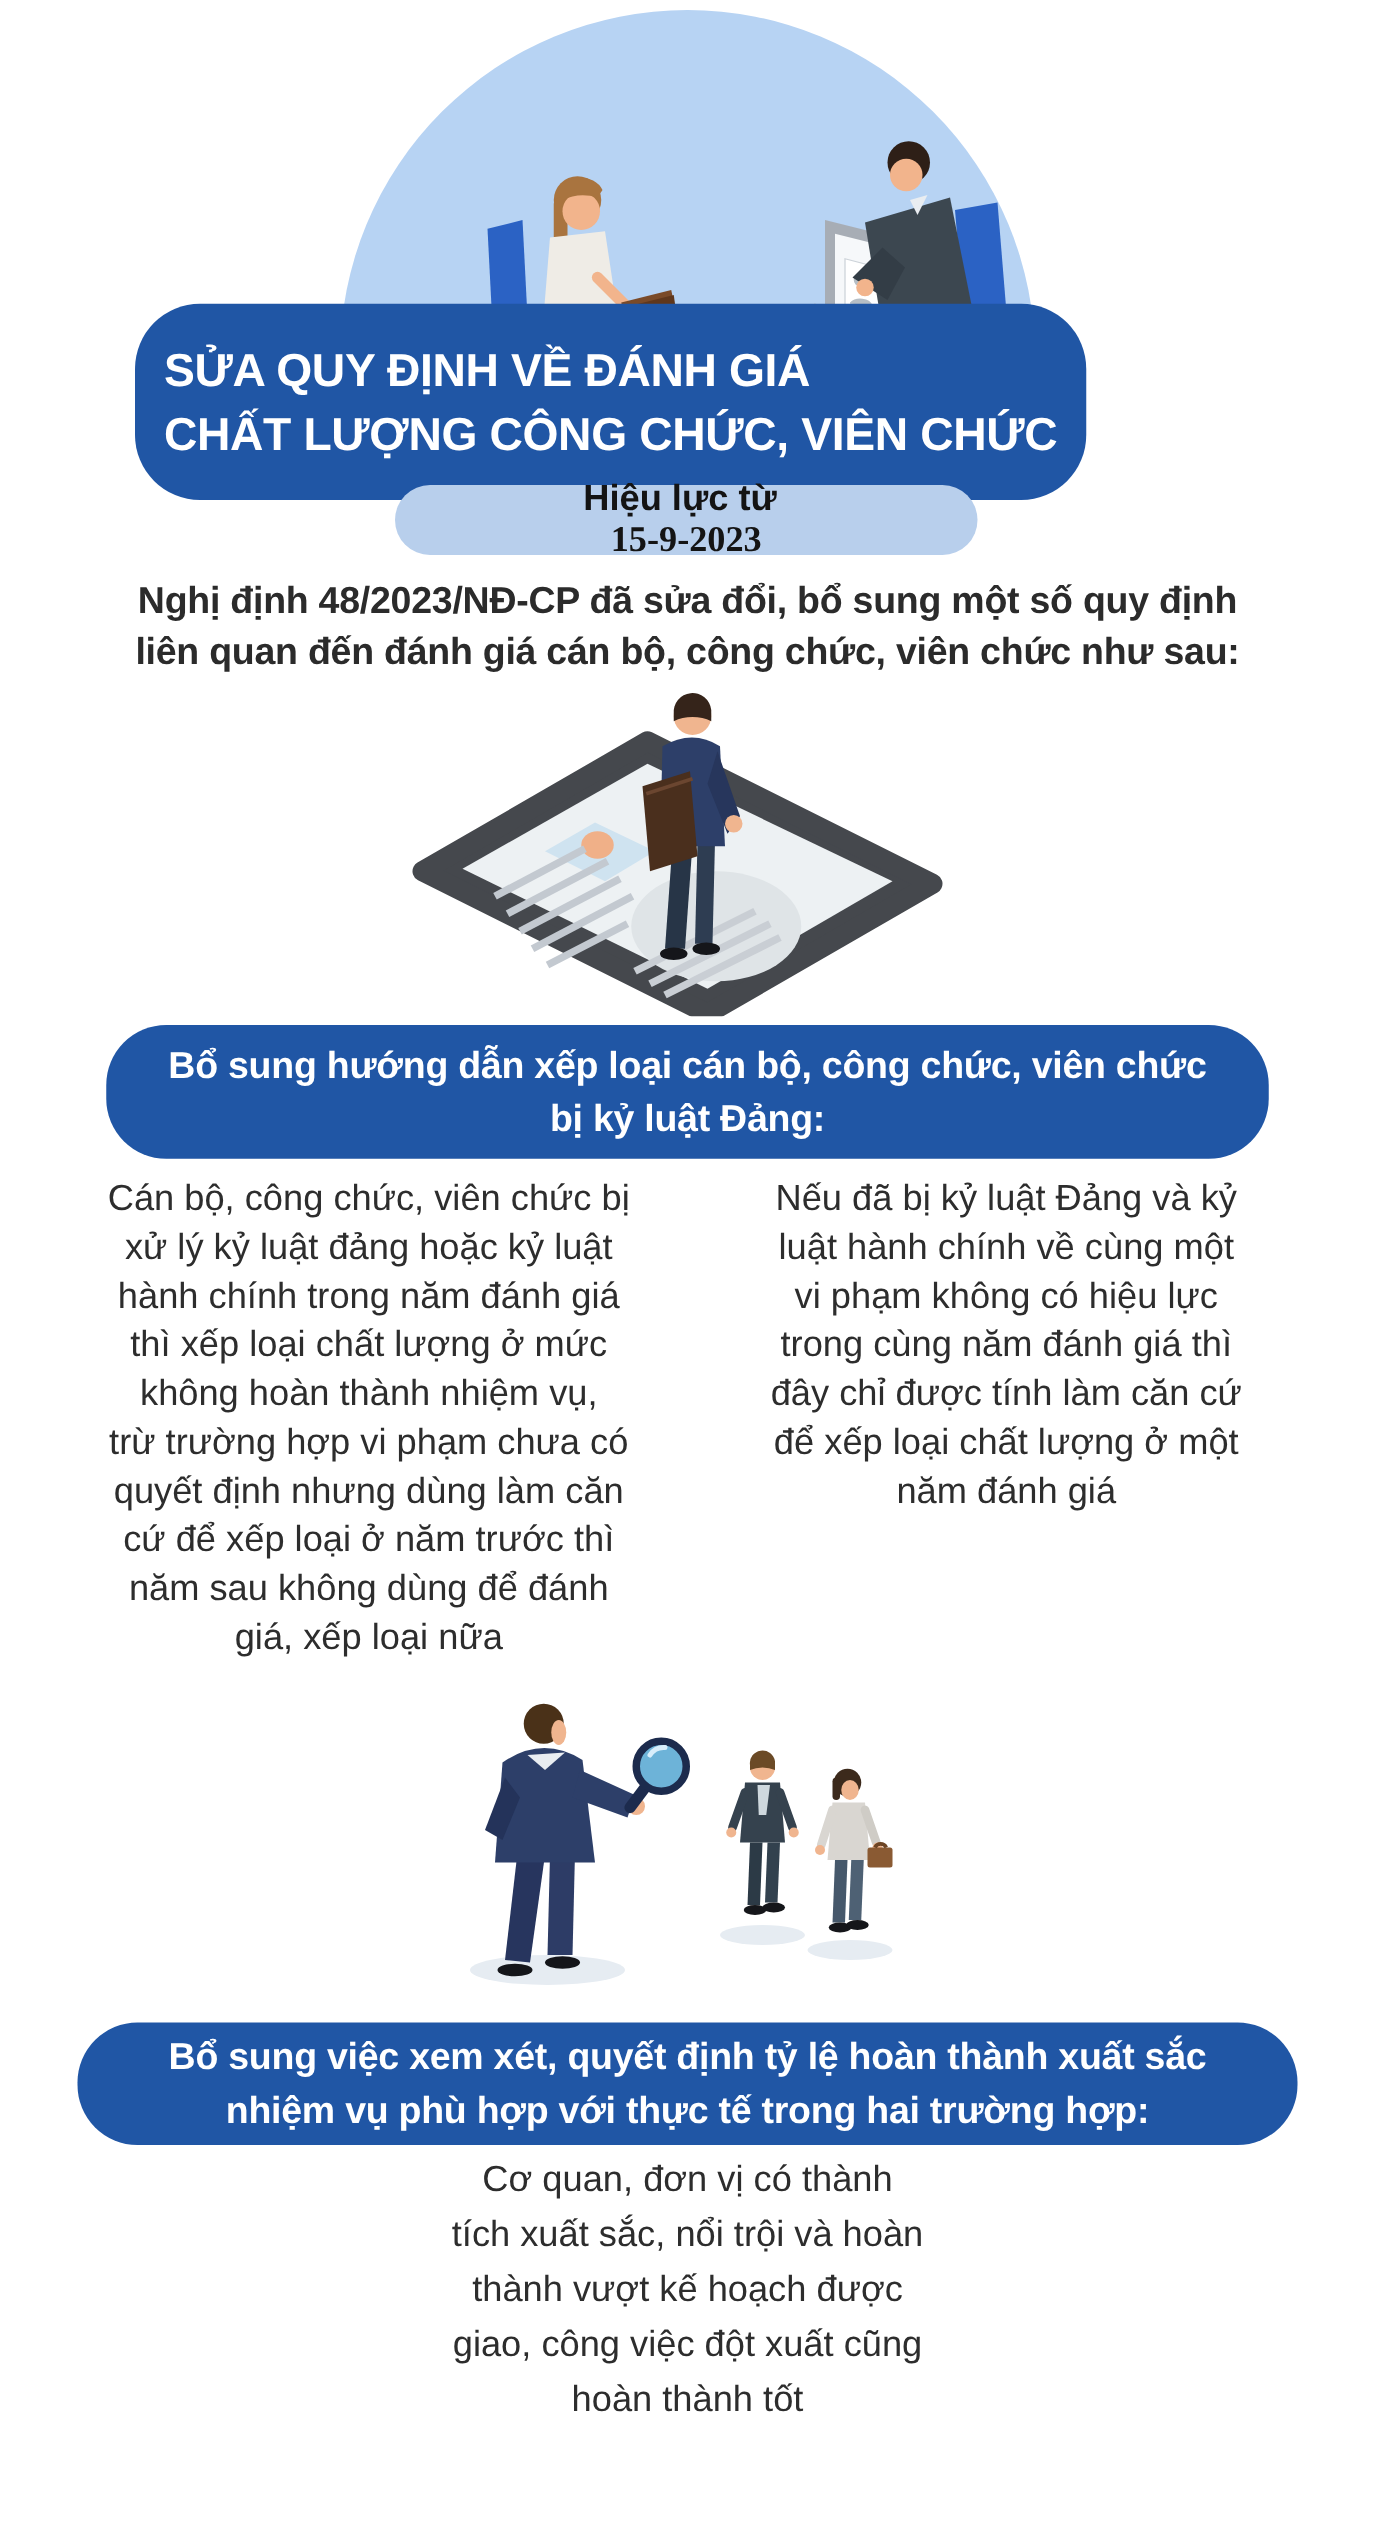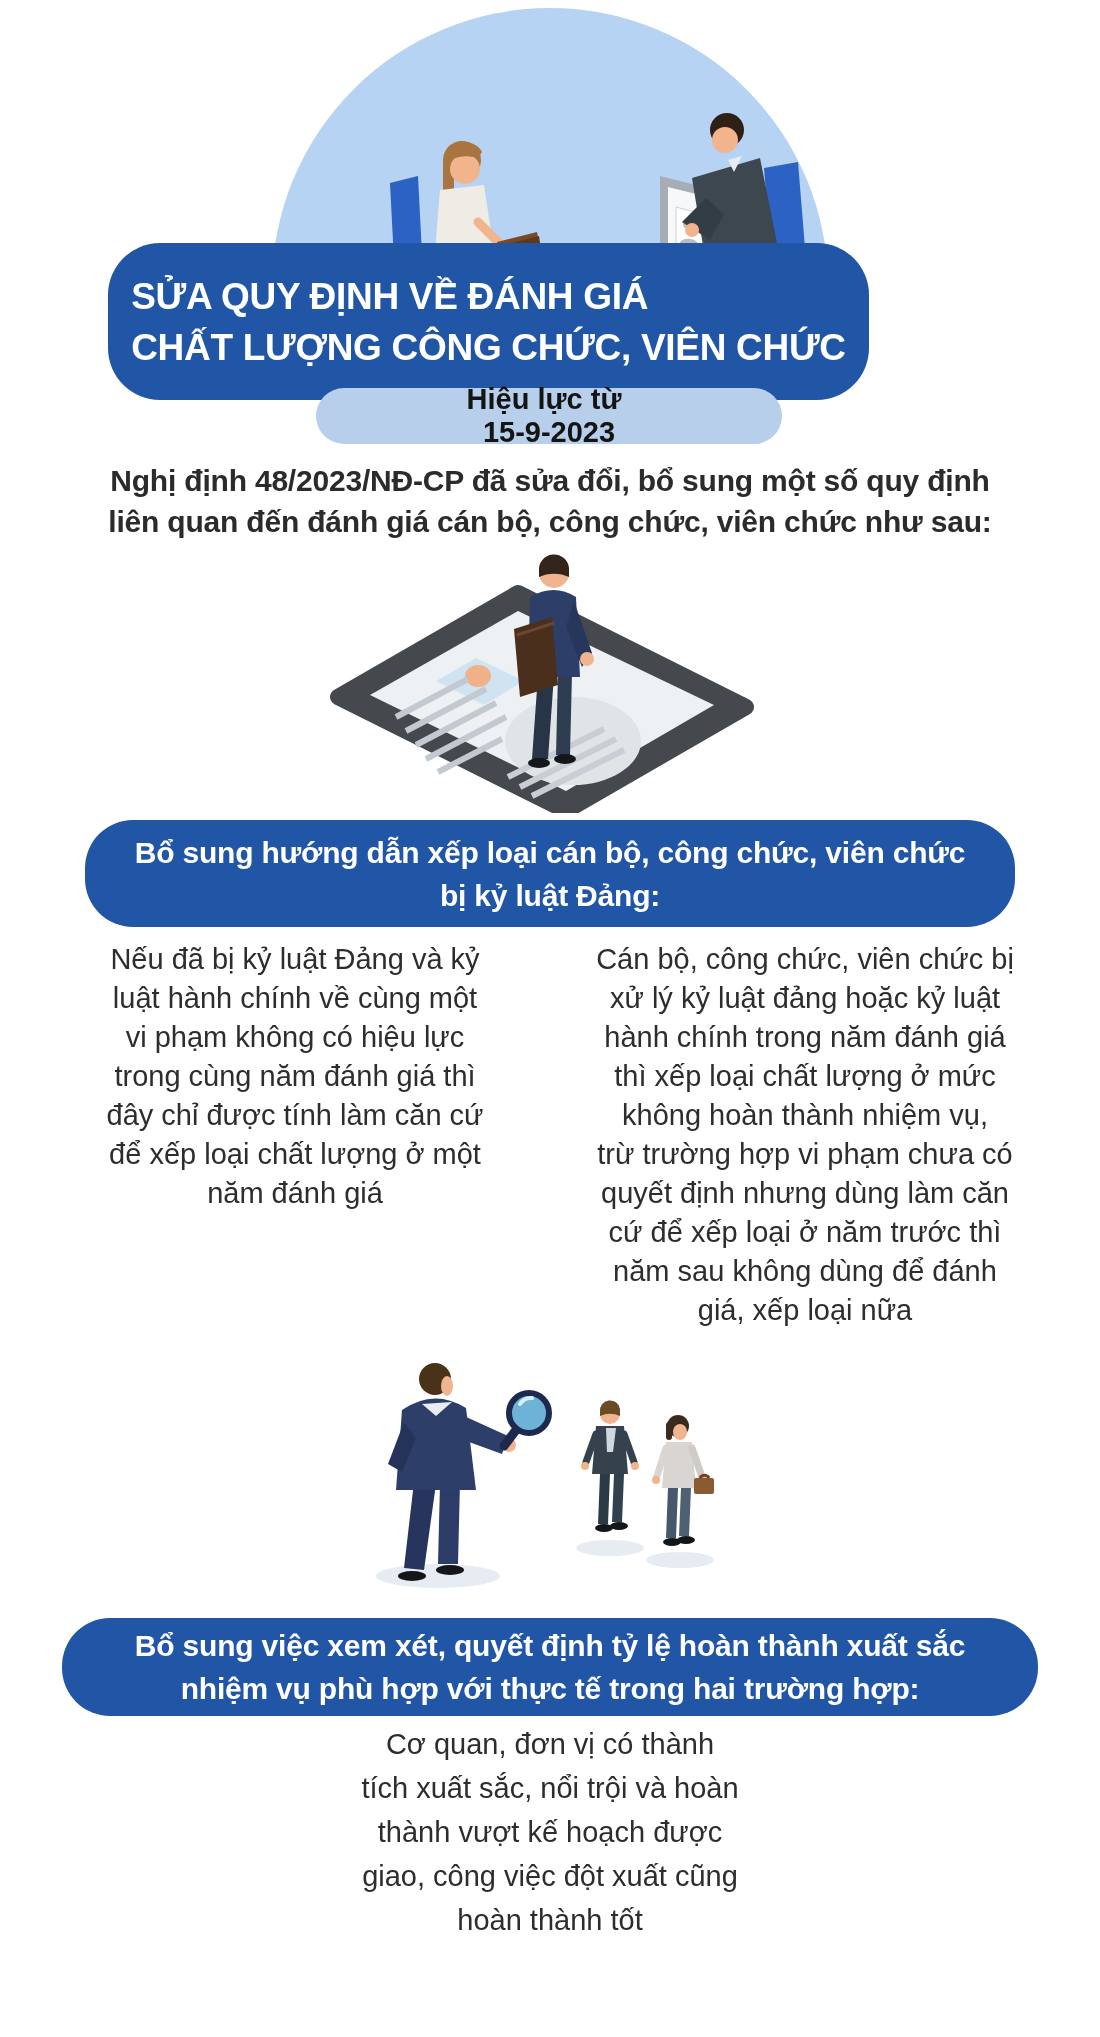--- a/index.html
+++ b/index.html
@@ -15,21 +15,21 @@
     border-radius:52px;z-index:2;display:flex;align-items:center;justify-content:center;
     color:#ffffff;font-weight:800;font-size:37px;line-height:51px;
     white-space:pre-line;letter-spacing:-0.3px;
   }
   .effective-badge{
     position:absolute;left:316px;top:388px;width:466px;height:56px;background:#b8cfec;
     border-radius:28px;z-index:3;display:flex;align-items:center;justify-content:center;
     font-size:29px;color:#141414;flex-direction:column;
   }
   .effective-badge .lbl{font-weight:600;margin-right:10px;}
-  .effective-badge .date{font-weight:800;}
+  .effective-badge .date{font-weight:800;font-family:Liberation Serif, serif;}
   .intro{
     position:absolute;left:0;top:460px;width:1100px;text-align:center;
     font-size:30px;font-weight:700;color:#2b2b2b;line-height:41px;white-space:pre-line;
     letter-spacing:-0.2px;
   }
   .illus{position:absolute;z-index:3;}
   #illus-cv{left:318px;top:545px;width:465px;height:268px;}
   #illus-review{left:318px;top:1352px;width:465px;height:240px;}
   .section-banner{
     position:absolute;background:#2056a5;border-radius:48px;z-index:2;
@@ -166,37 +166,37 @@
   <circle cx="236" cy="28" r="15" fill="#f0b58f"></circle>
   <path d="M221,26 a15,15 0 0 1 30,-3 l0,9 a27,20 0 0 0 -30,0 z" fill="#35241a"></path>
 </svg>
 
 <div id="banner-1" class="section-banner">
   <span>Bổ sung hướng dẫn xếp loại cán bộ, công chức, viên chức
 bị kỷ luật Đảng:</span>
 </div>
 
 <div id="cols-1" class="cols">
-  <div class="col">Nếu đã bị kỷ luật Đảng và kỷ
-luật hành chính về cùng một
-vi phạm không có hiệu lực
-trong cùng năm đánh giá thì
-đây chỉ được tính làm căn cứ
-để xếp loại chất lượng ở một
-năm đánh giá</div>
   <div class="col">Cán bộ, công chức, viên chức bị
 xử lý kỷ luật đảng hoặc kỷ luật
 hành chính trong năm đánh giá
 thì xếp loại chất lượng ở mức
 không hoàn thành nhiệm vụ,
 trừ trường hợp vi phạm chưa có
 quyết định nhưng dùng làm căn
 cứ để xếp loại ở năm trước thì
 năm sau không dùng để đánh
 giá, xếp loại nữa</div>
+  <div class="col">Nếu đã bị kỷ luật Đảng và kỷ
+luật hành chính về cùng một
+vi phạm không có hiệu lực
+trong cùng năm đánh giá thì
+đây chỉ được tính làm căn cứ
+để xếp loại chất lượng ở một
+năm đánh giá</div>
 </div>
 
 <svg id="illus-review" class="illus" width="465" height="240" viewBox="0 0 465 240" aria-hidden="true">
   <ellipse cx="120" cy="224" rx="62" ry="12" fill="#e6ecf2"></ellipse>
   <ellipse cx="292" cy="196" rx="34" ry="8" fill="#e6ecf2"></ellipse>
   <ellipse cx="362" cy="208" rx="34" ry="8" fill="#e6ecf2"></ellipse>
 
   <polygon points="96,130 118,132 106,218 86,216" fill="#27355e"></polygon>
   <polygon points="122,132 142,130 140,212 120,212" fill="#2d3c66"></polygon>
   <ellipse cx="94" cy="224" rx="14" ry="5" fill="#15161a"></ellipse>

